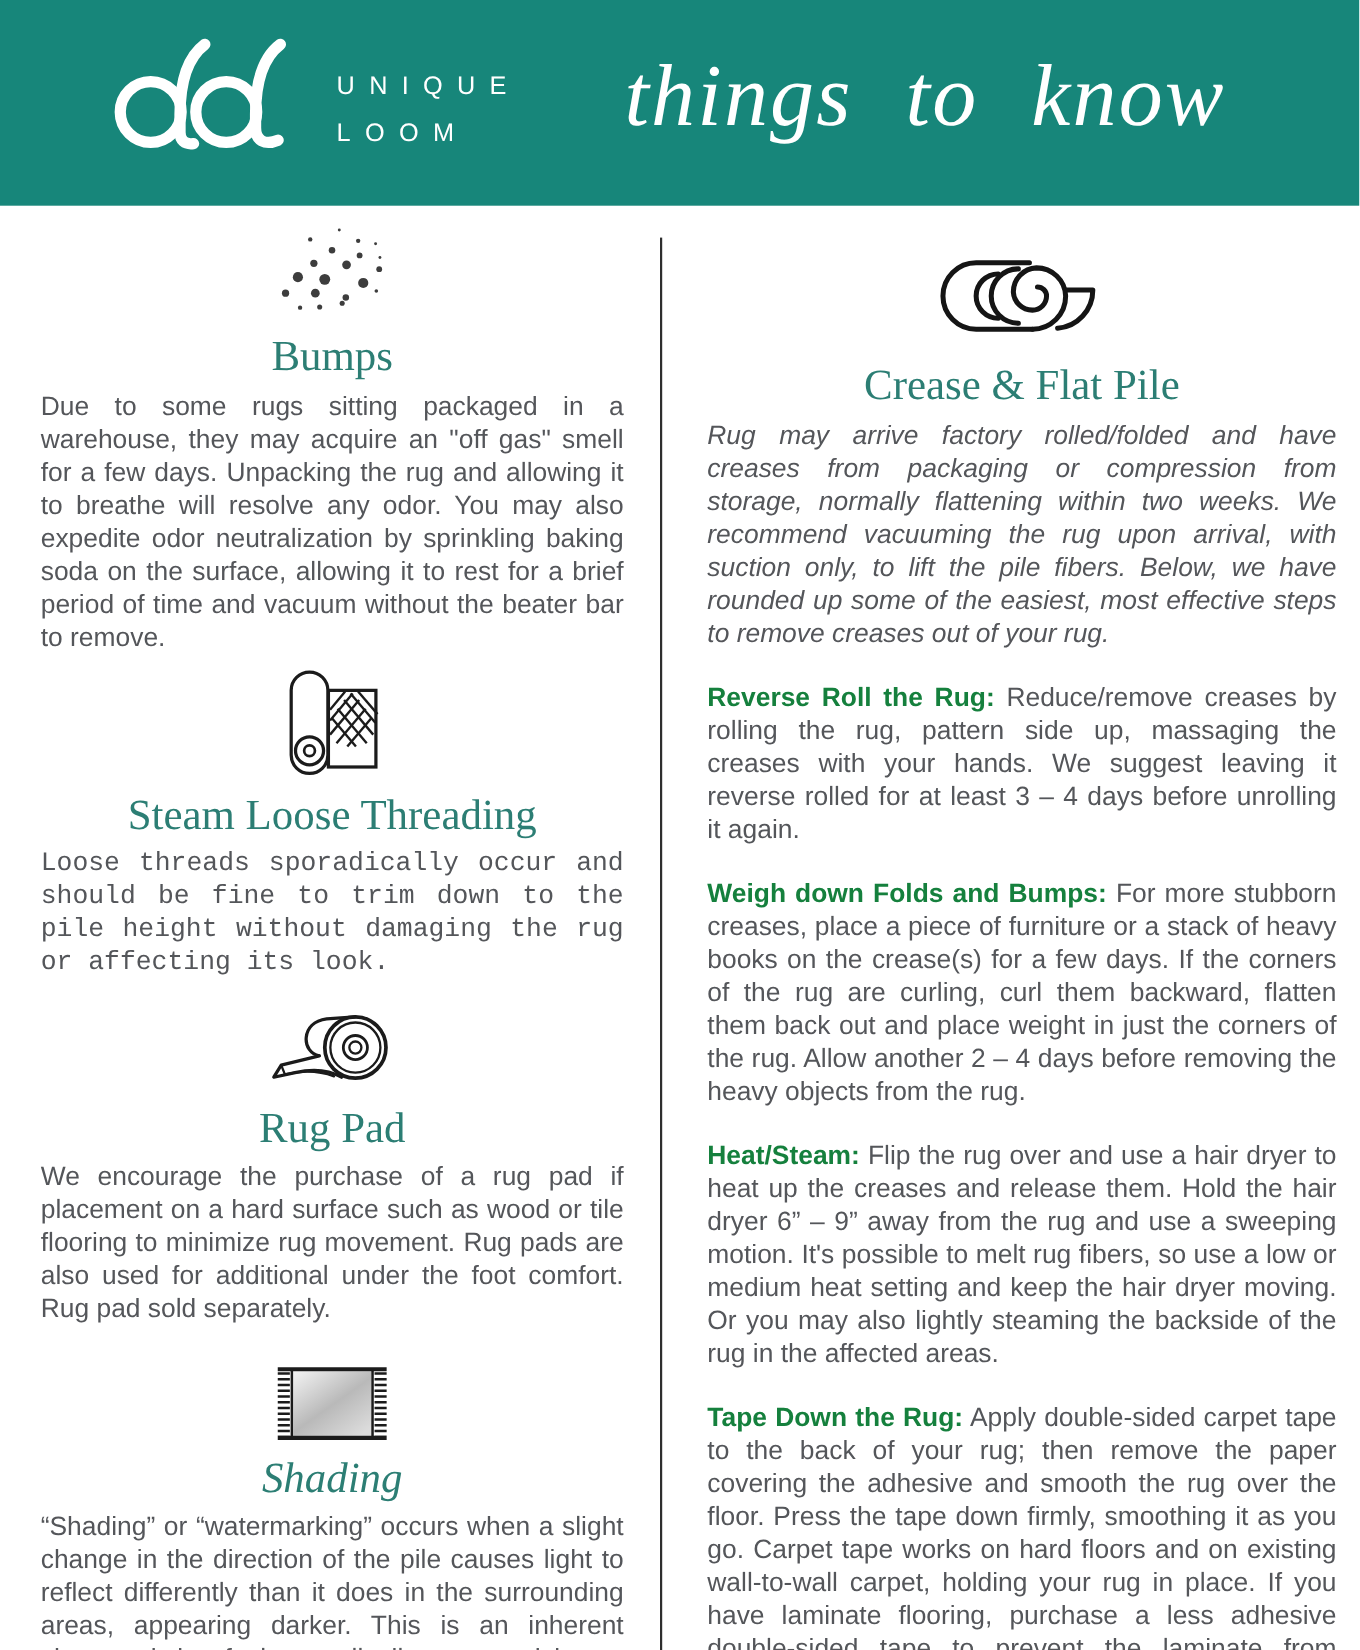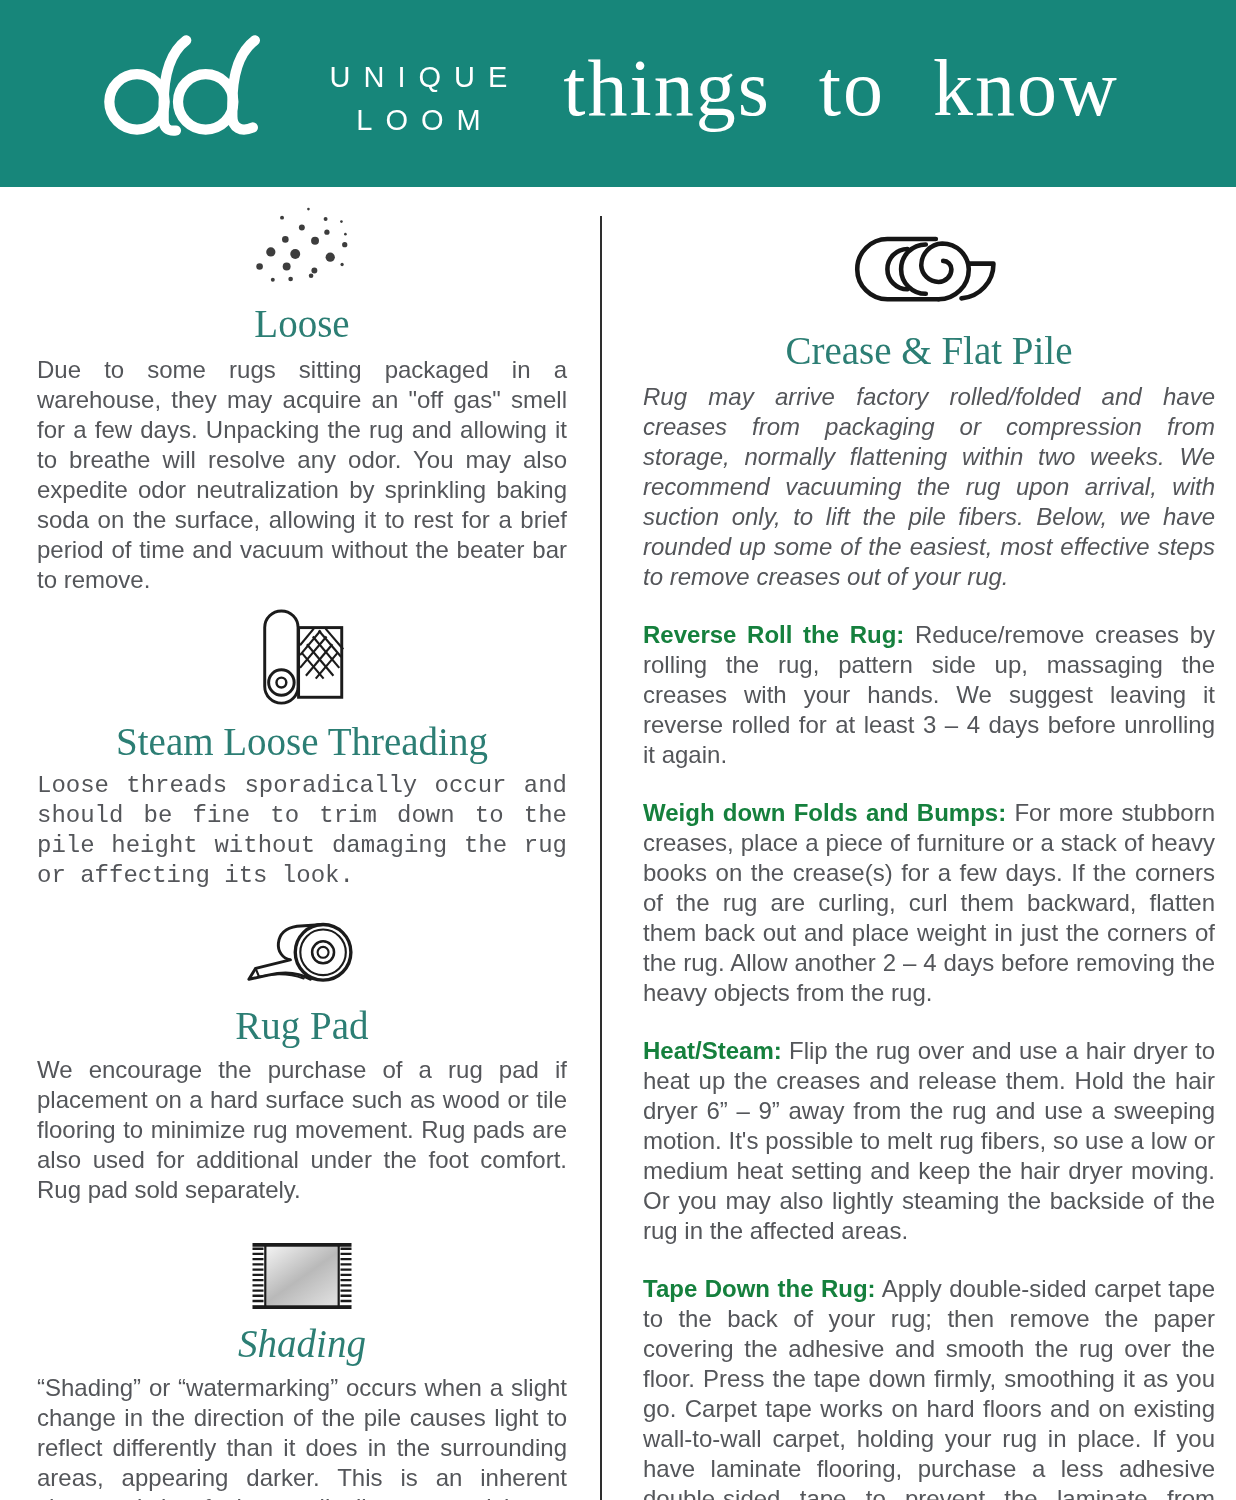--- a/index.html
+++ b/index.html
@@ -10,29 +10,29 @@
     font-family:"Liberation Sans", sans-serif;
   }
   
   .header {
     position:absolute; left:0; top:0; width:1236px; height:187px;
     background:#17867A;
   }
   .logo-mark { position:absolute; left:96px; top:34px; }
   .brand-text {
     position:absolute; left:306px; top:56px; width:238px;
-    color:#ffffff; font-size:29px; line-height:43px;
-    letter-spacing:13px; text-align:center; font-weight:400;
+    color:#ffffff; font-size:23px; line-height:43px;
+    letter-spacing:13px; font-weight:400;
   }
   .header-title {
     position:absolute; left:468px; top:38px; width:746px;
     text-align:center; color:#ffffff;
     font-family:"Liberation Serif", serif;
     font-size:80px; line-height:100px; font-weight:400;
-    word-spacing:26px; letter-spacing:2px;
+    word-spacing:26px; letter-spacing:2px;font-style:italic;
   }
   
   .divider {
     position:absolute; left:600px; top:216px; width:2px; height:1284px;
     background:#2e2e2e;
   }
   .col { position:absolute; top:187px; }
   .col-left  { left:37px;  width:530px; }
   .col-right { left:643px; width:572px; }
   .icon-row { display:flex; justify-content:center; }
@@ -106,21 +106,21 @@
           <circle cx="117" cy="79" r="7"></circle>
             <circle cx="135" cy="90" r="2.5"></circle>
           <circle cx="10" cy="93" r="5"></circle>
             <circle cx="51" cy="93" r="6"></circle>
           <circle cx="93" cy="99" r="4.5"></circle>
             <circle cx="30" cy="113" r="3"></circle>
           <circle cx="57" cy="112" r="3.5"></circle>
             <circle cx="88" cy="107" r="3.5"></circle>
         </svg>
       </div>
-      <h2 class="sec-title">Loose</h2>
+      <h2 class="sec-title">Bumps</h2>
       <p class="body-text">Due to some rugs sitting packaged in a warehouse, they may acquire an "off gas" smell for a few days. Unpacking the rug and allowing it to breathe will resolve any odor. You may also expedite odor neutralization by sprinkling baking soda on the surface, allowing it to rest for a brief period of time and vacuum without the beater bar to remove.</p>
     </section>
 
     <section class="s2">
       <div class="icon-row">
         <svg width="92" height="104" viewBox="0 0 92 106" fill="none" stroke="#1b1b1b" stroke-width="3">
           <rect x="42.5" y="21" width="44" height="71" fill="#ffffff"></rect>
           <g stroke-width="2.2">
             <path d="M 57,30 L 84,62"></path>
               <path d="M 51,38 L 78,70"></path>

